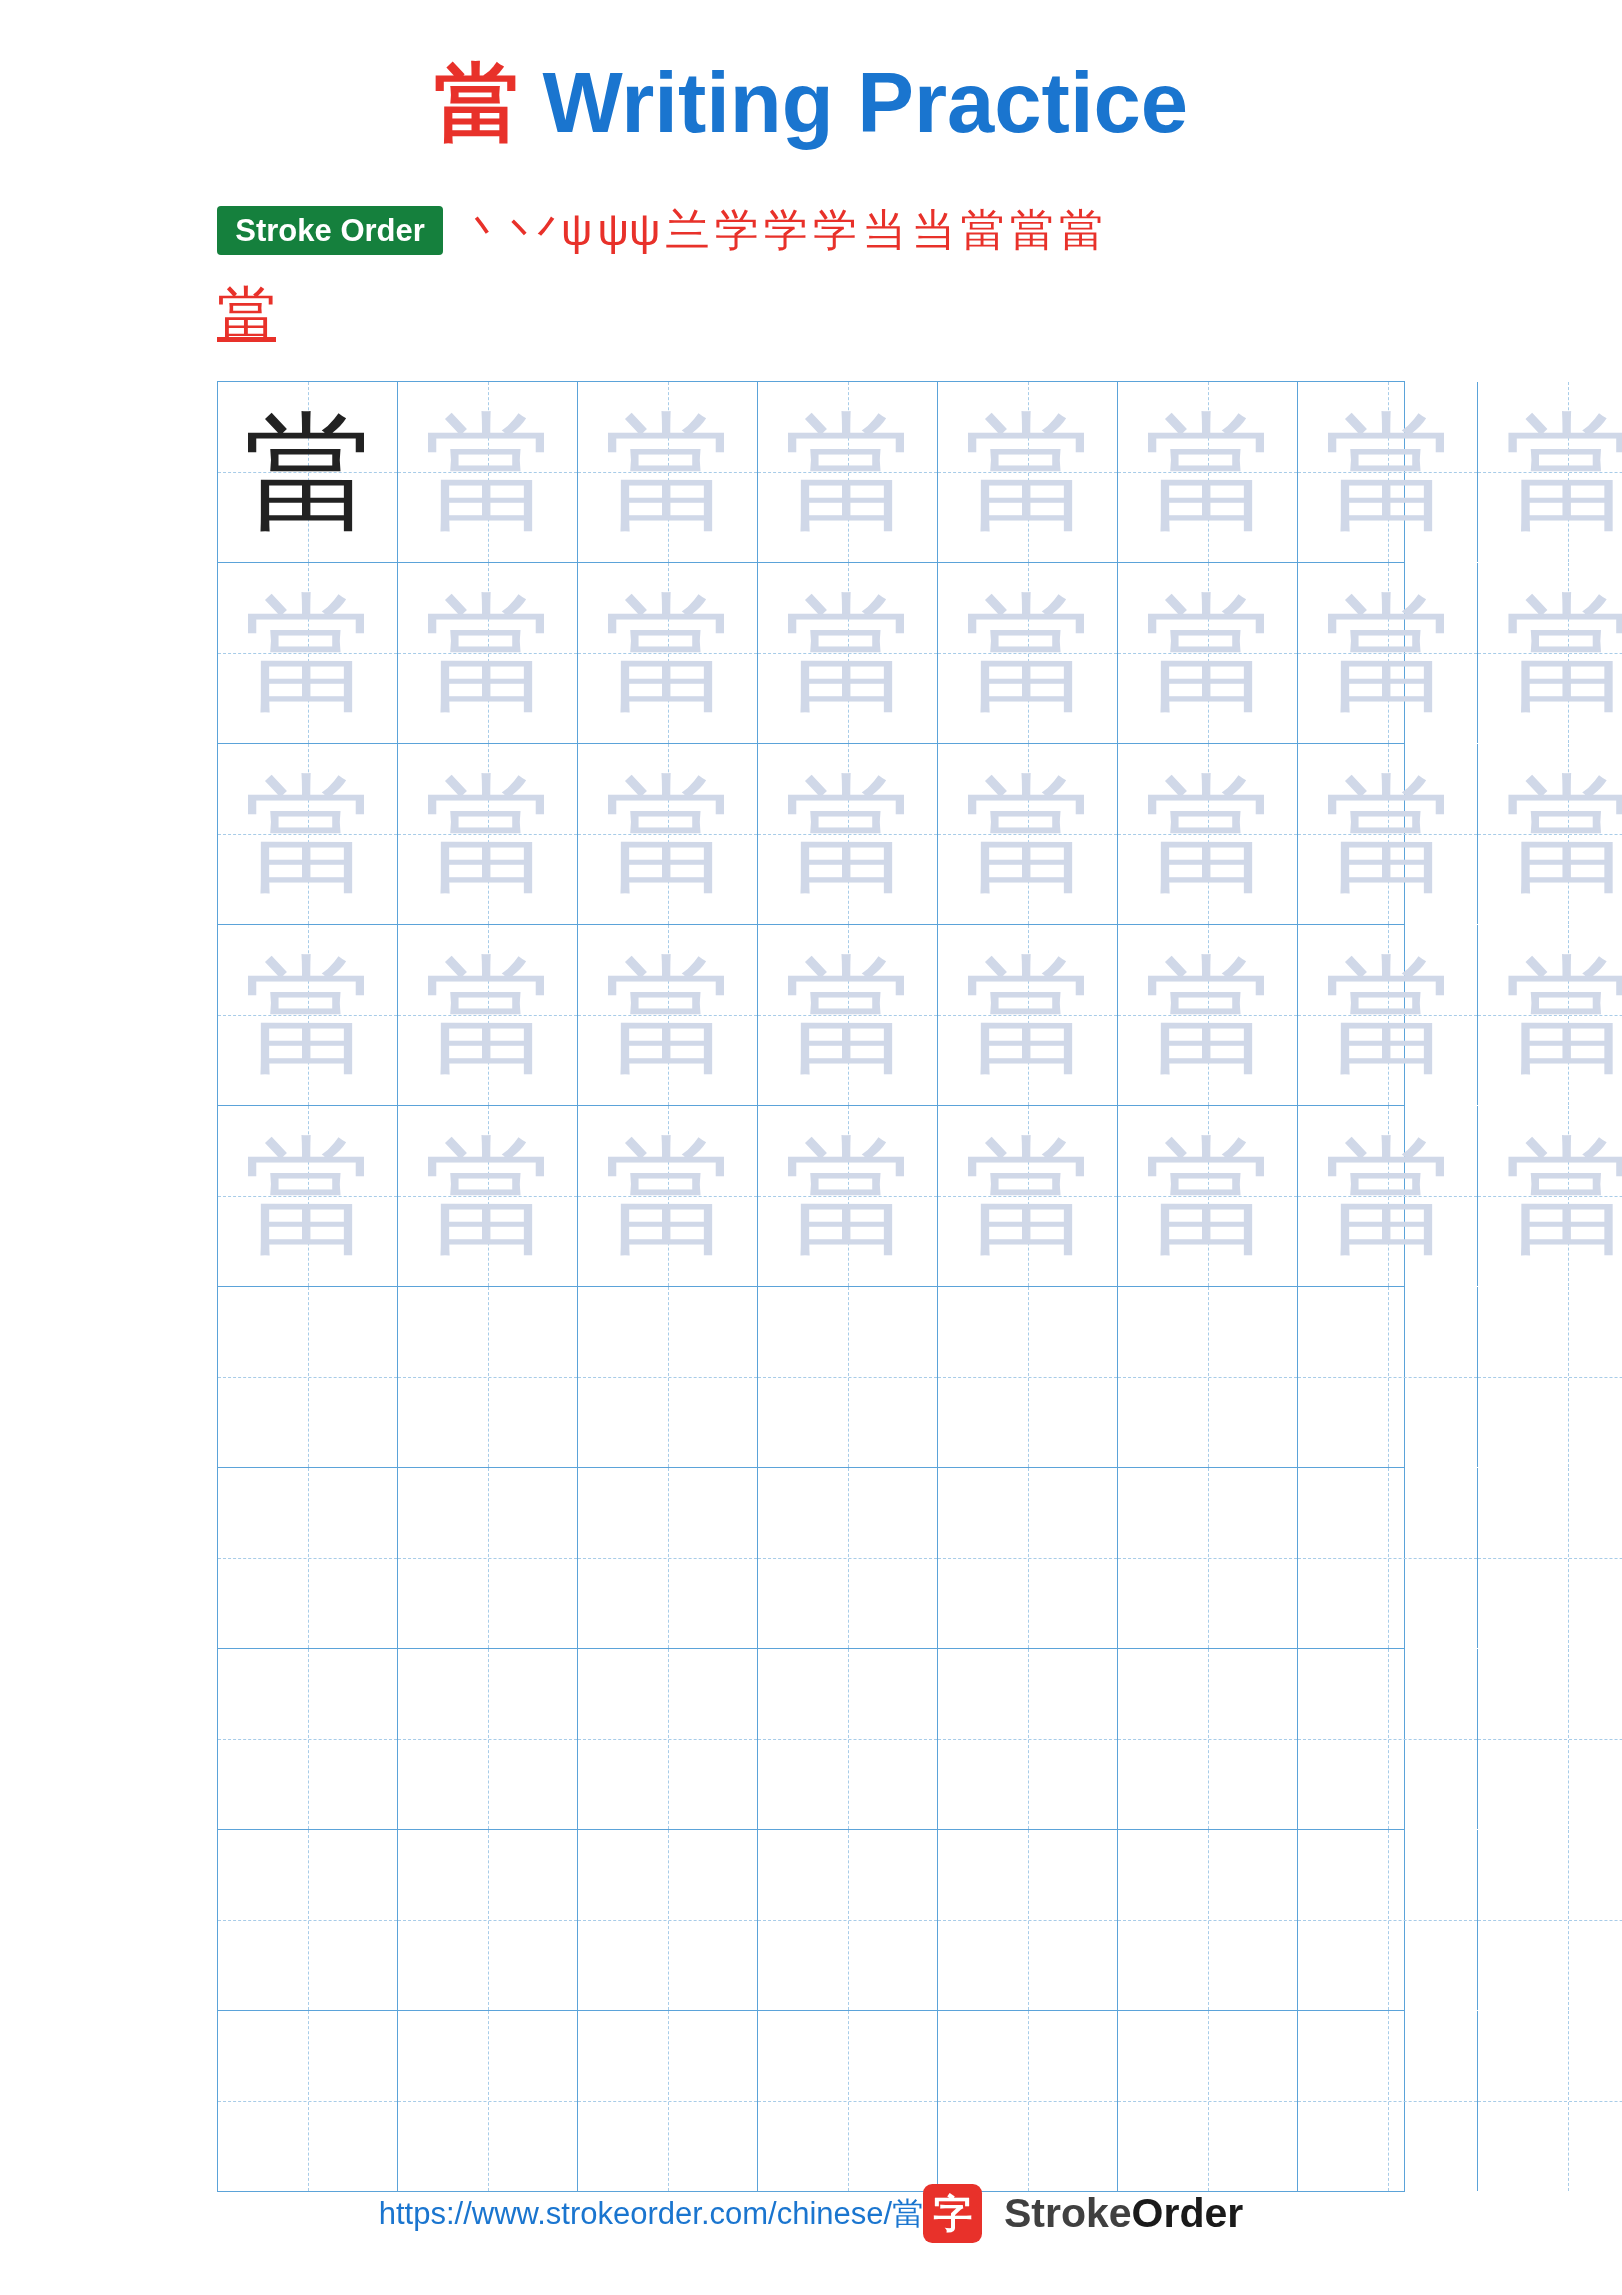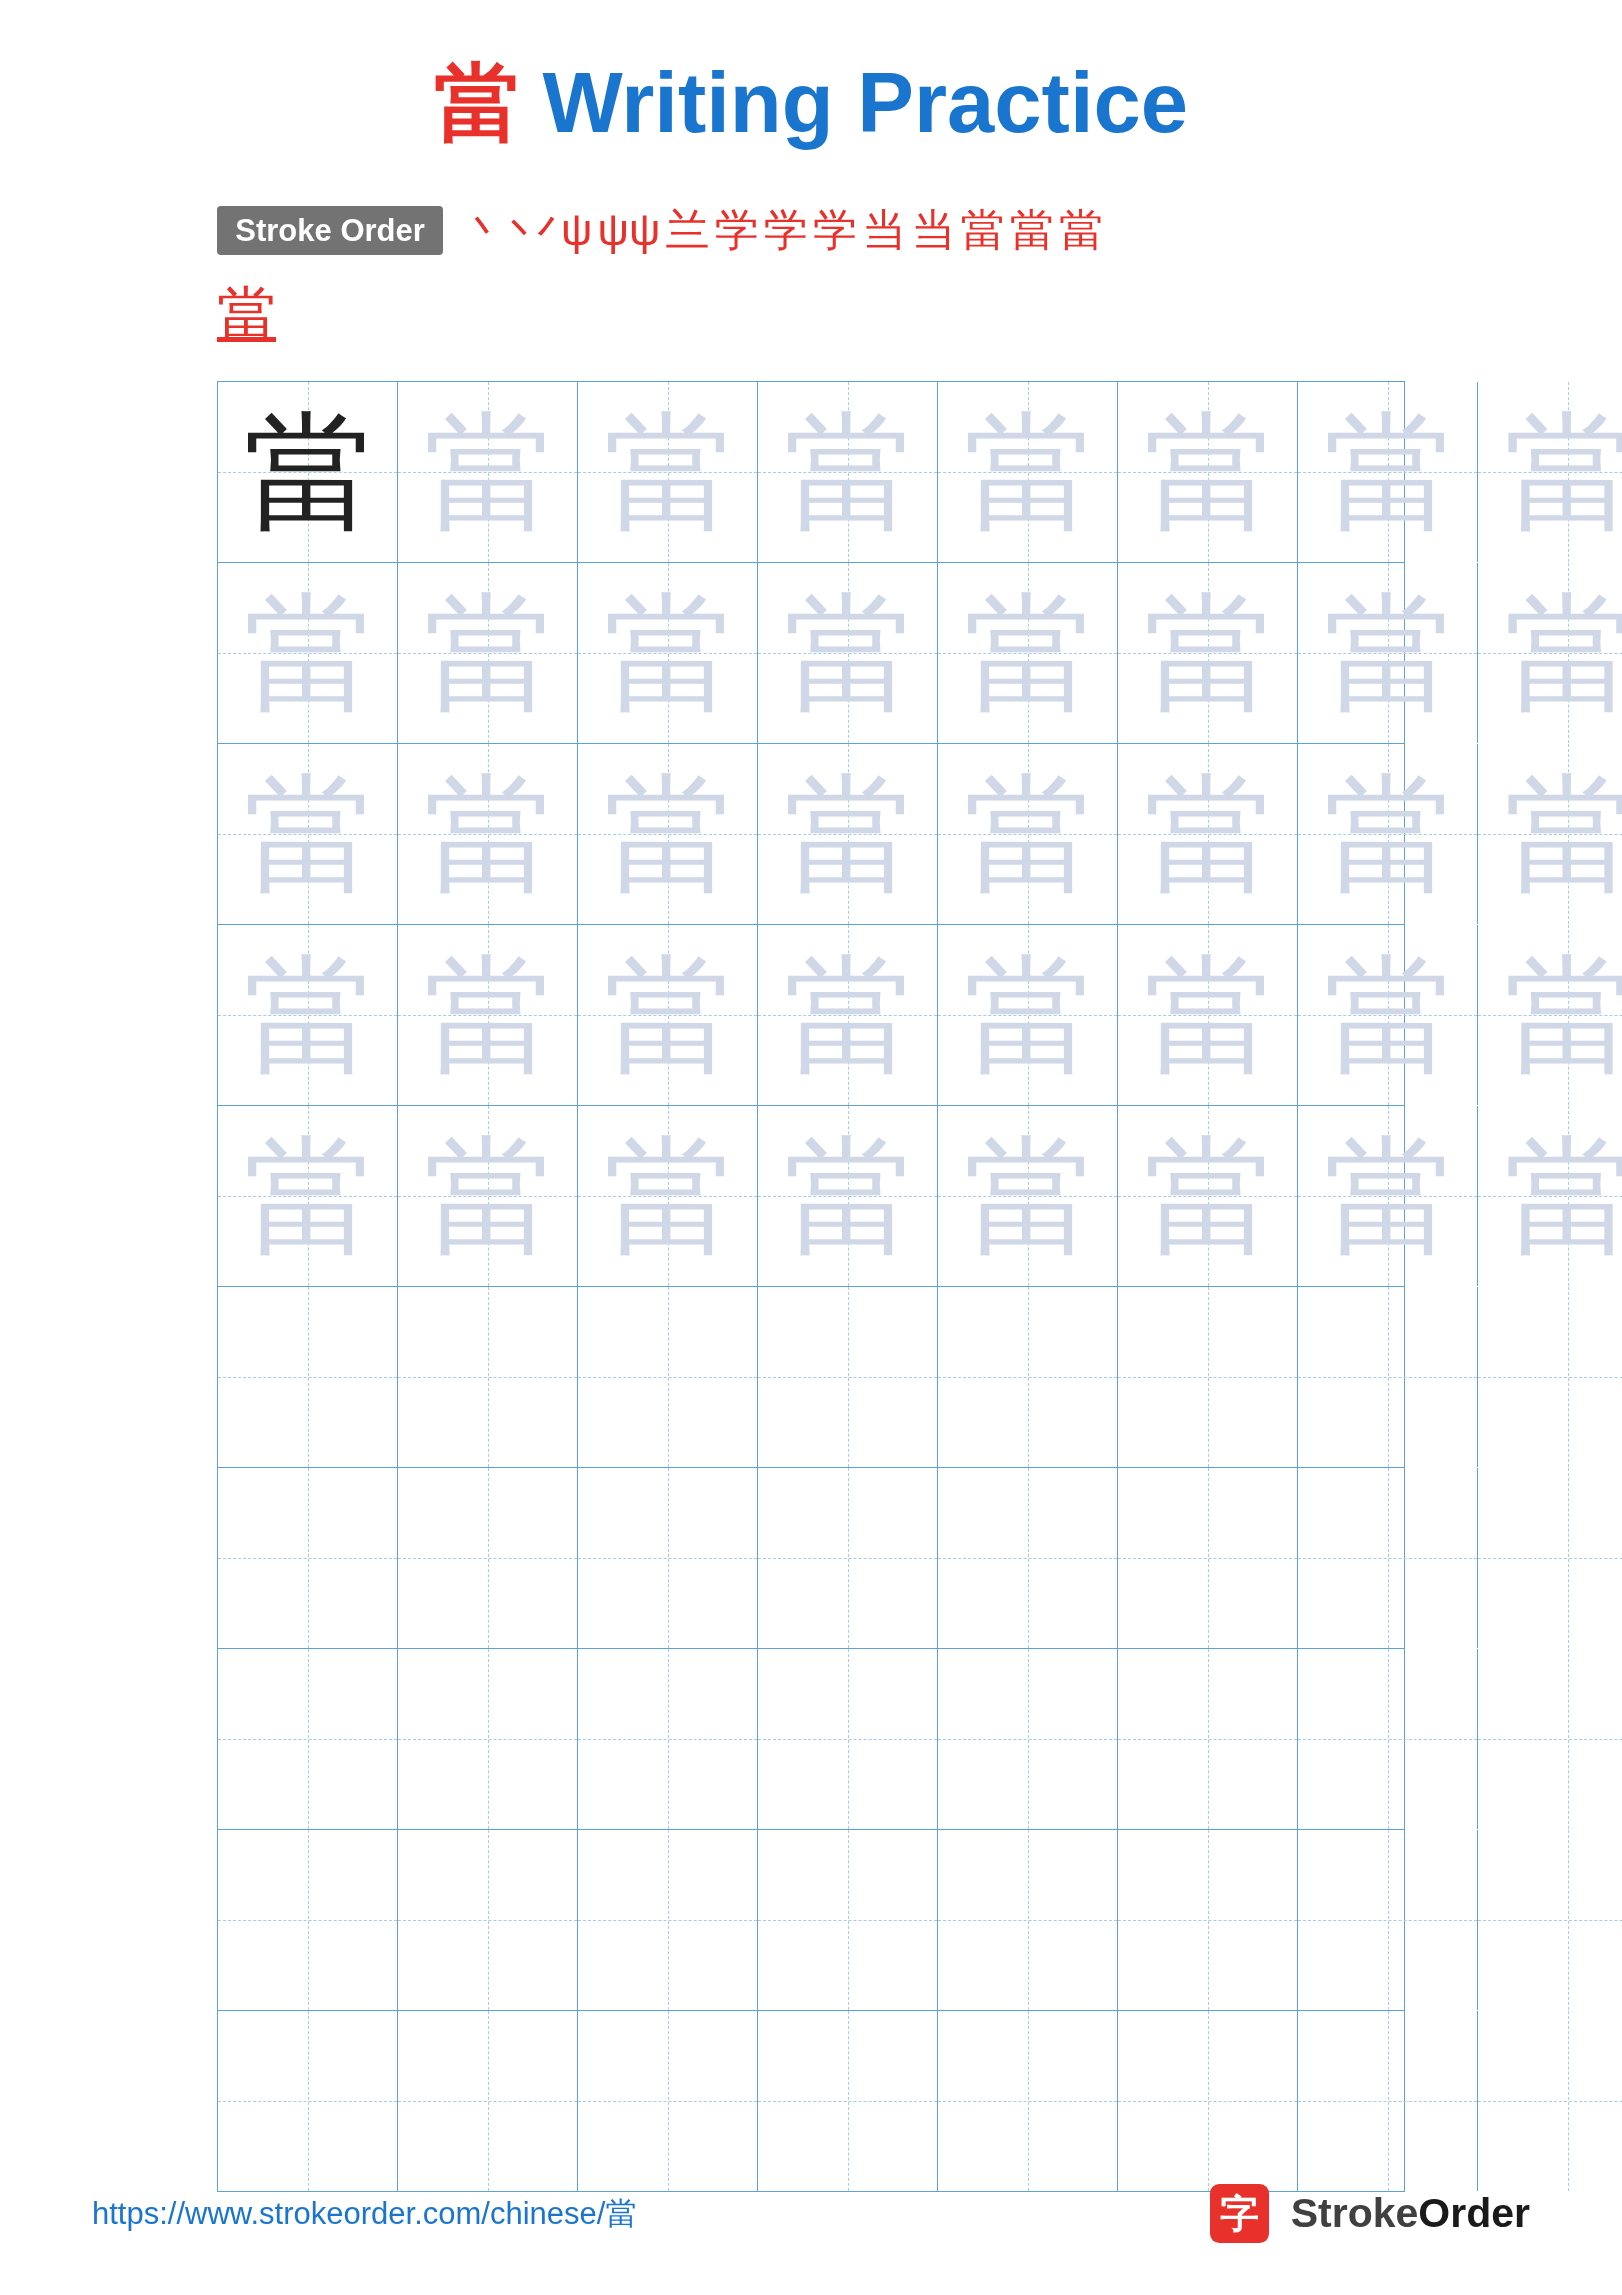--- a/index.html
+++ b/index.html
@@ -32,21 +32,21 @@
 
     .stroke-order-section {
       display: flex;
       align-items: flex-start;
       flex-wrap: wrap;
       margin-bottom: 19.6px;
       gap: 6.5px;
     }
 
     .stroke-order-badge {
-      background: #737373;
+      background: #15803d;
       color: #ffffff;
       font-size: 31px;
       font-weight: bold;
       padding: 6.5px 18.3px;
       border-radius: 3.9px;
       white-space: nowrap;
       flex-shrink: 0;
     }
 
     .stroke-sequence {
@@ -136,21 +136,21 @@
     }
 
     
     .footer {
       position: absolute;
       bottom: 52px;
       left: 92px;
       right: 92px;
       display: flex;
       align-items: center;
-      justify-content: space-between;
+      justify-content: center;
     }
 
     .footer-url {
       color: #1a75cf;
       font-size: 31px;
       text-decoration: none;
     }
 
     .footer-logo {
       display: flex;

